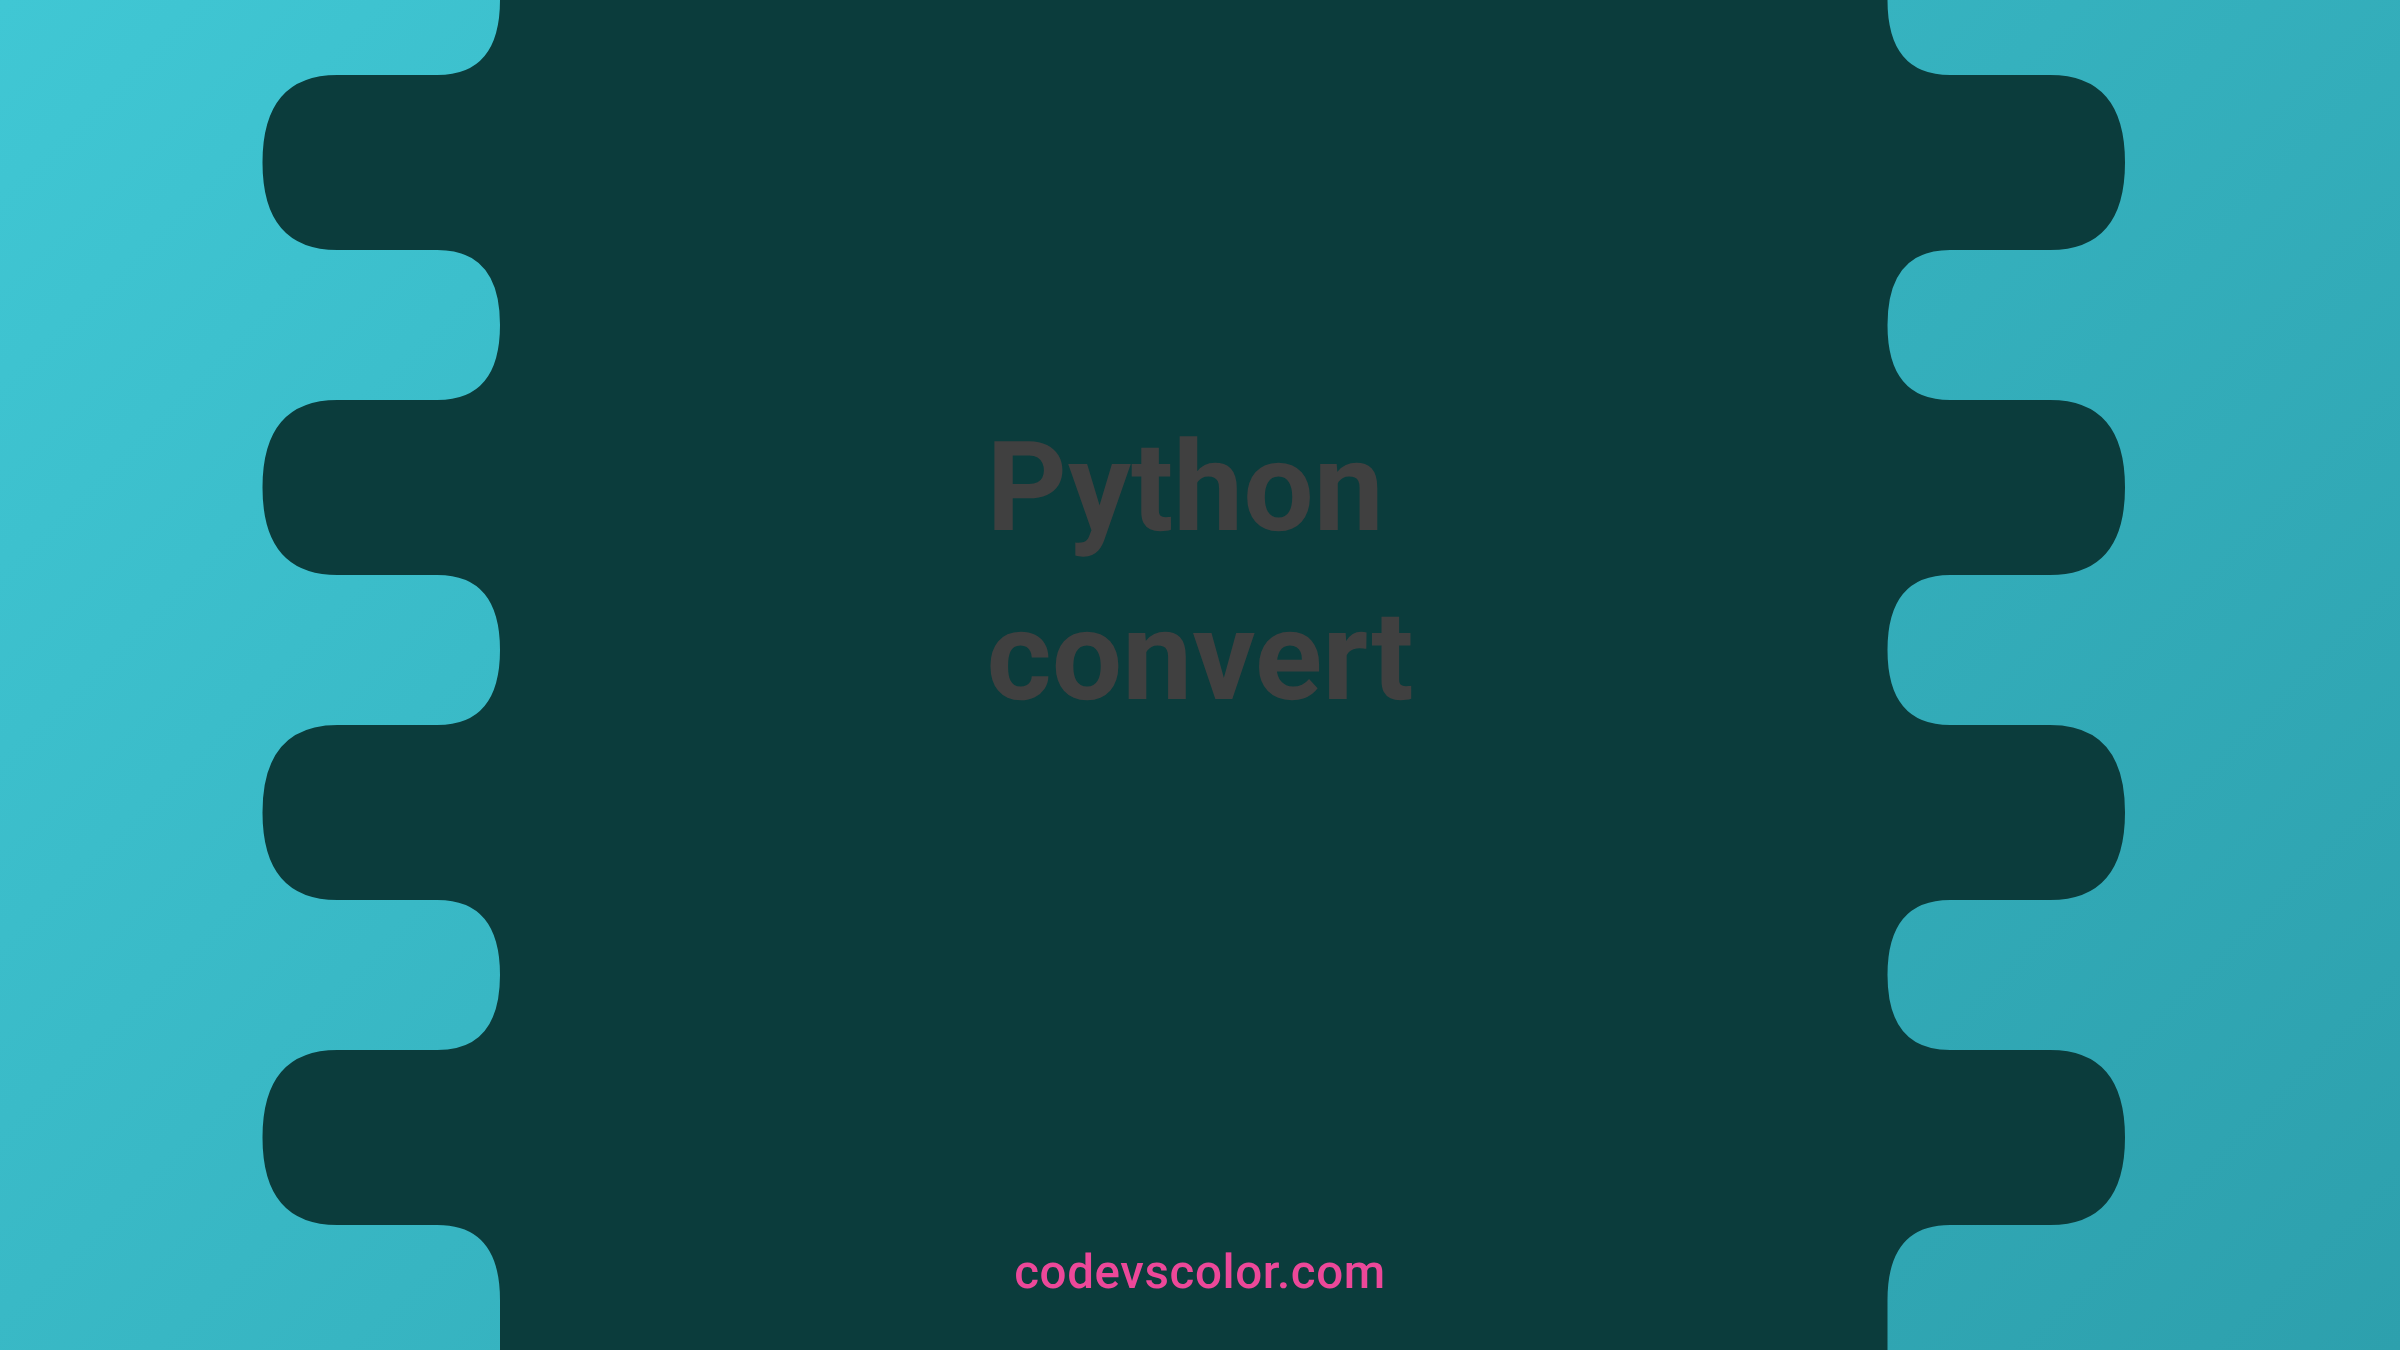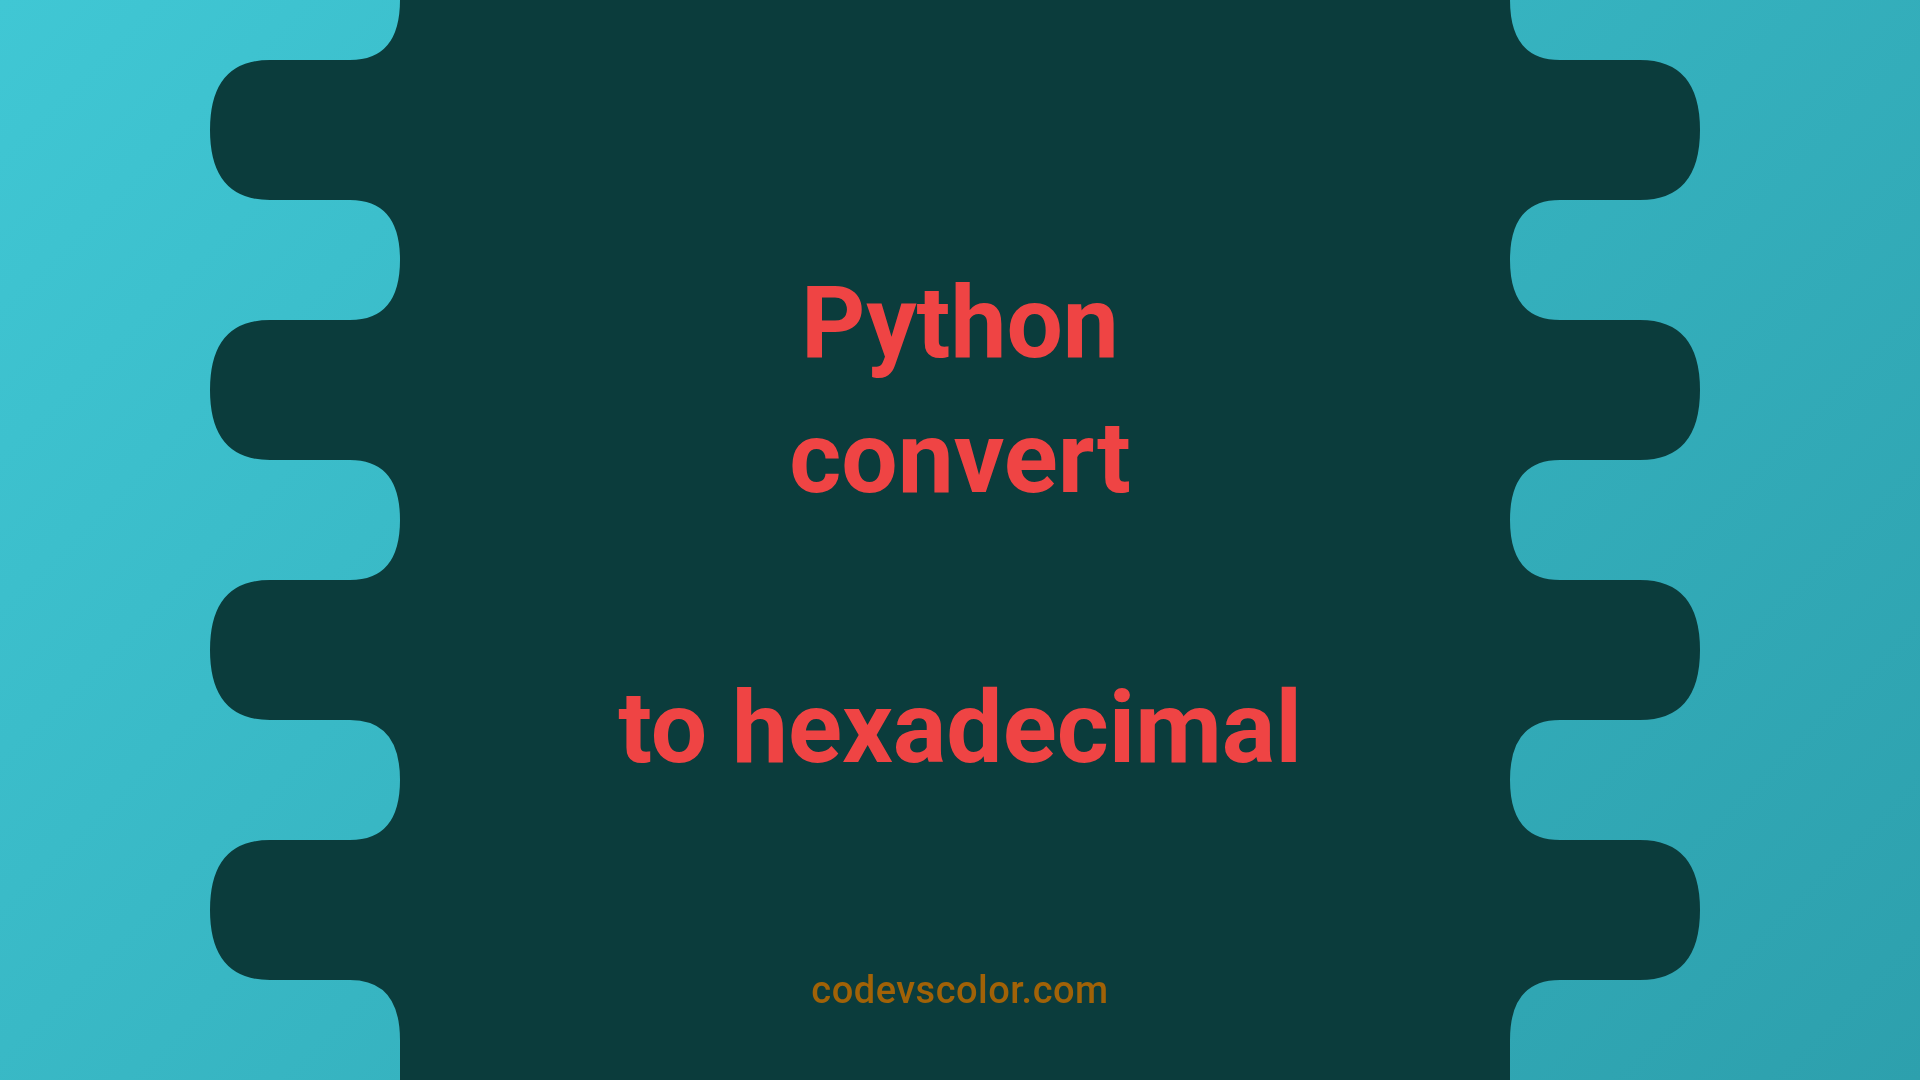--- a/index.html
+++ b/index.html
@@ -35,34 +35,34 @@
       left: 0;
       width: 100%;
       height: 100%;
       display: flex;
       flex-direction: column;
       align-items: center;
       justify-content: center;
     }
 
     .title {
-      color: #ef4444;
+      color: #404040;
       font-size: 100px;
       font-weight: 700;
-      text-align: center;
+      text-align: left;
       line-height: 1.35;
       margin-top: -30px;
     }
 
     .watermark {
       position: absolute;
-      bottom: 68px;
+      bottom: 40px;
       left: 50%;
       transform: translateX(-50%);
-      color: #a16207;
+      color: #ec4899;
       font-size: 38px;
       font-weight: 500;
       letter-spacing: 0.5px;
     }
   </style>
 </head>
 <body>
 
 <div class="blob-container">
   <svg viewBox="0 0 1920 1080" width="1920" height="1080">
@@ -124,16 +124,15 @@
       Z
     "></path>
   </svg>
 </div>
 
 <div class="content">
   <h1 class="title">
     <span>Python</span><br>
     <span>convert</span><br>
     <br>
-    <span>to hexadecimal</span>
   </h1>
   <div class="watermark">codevscolor.com</div>
 </div>
 
 </body></html>

